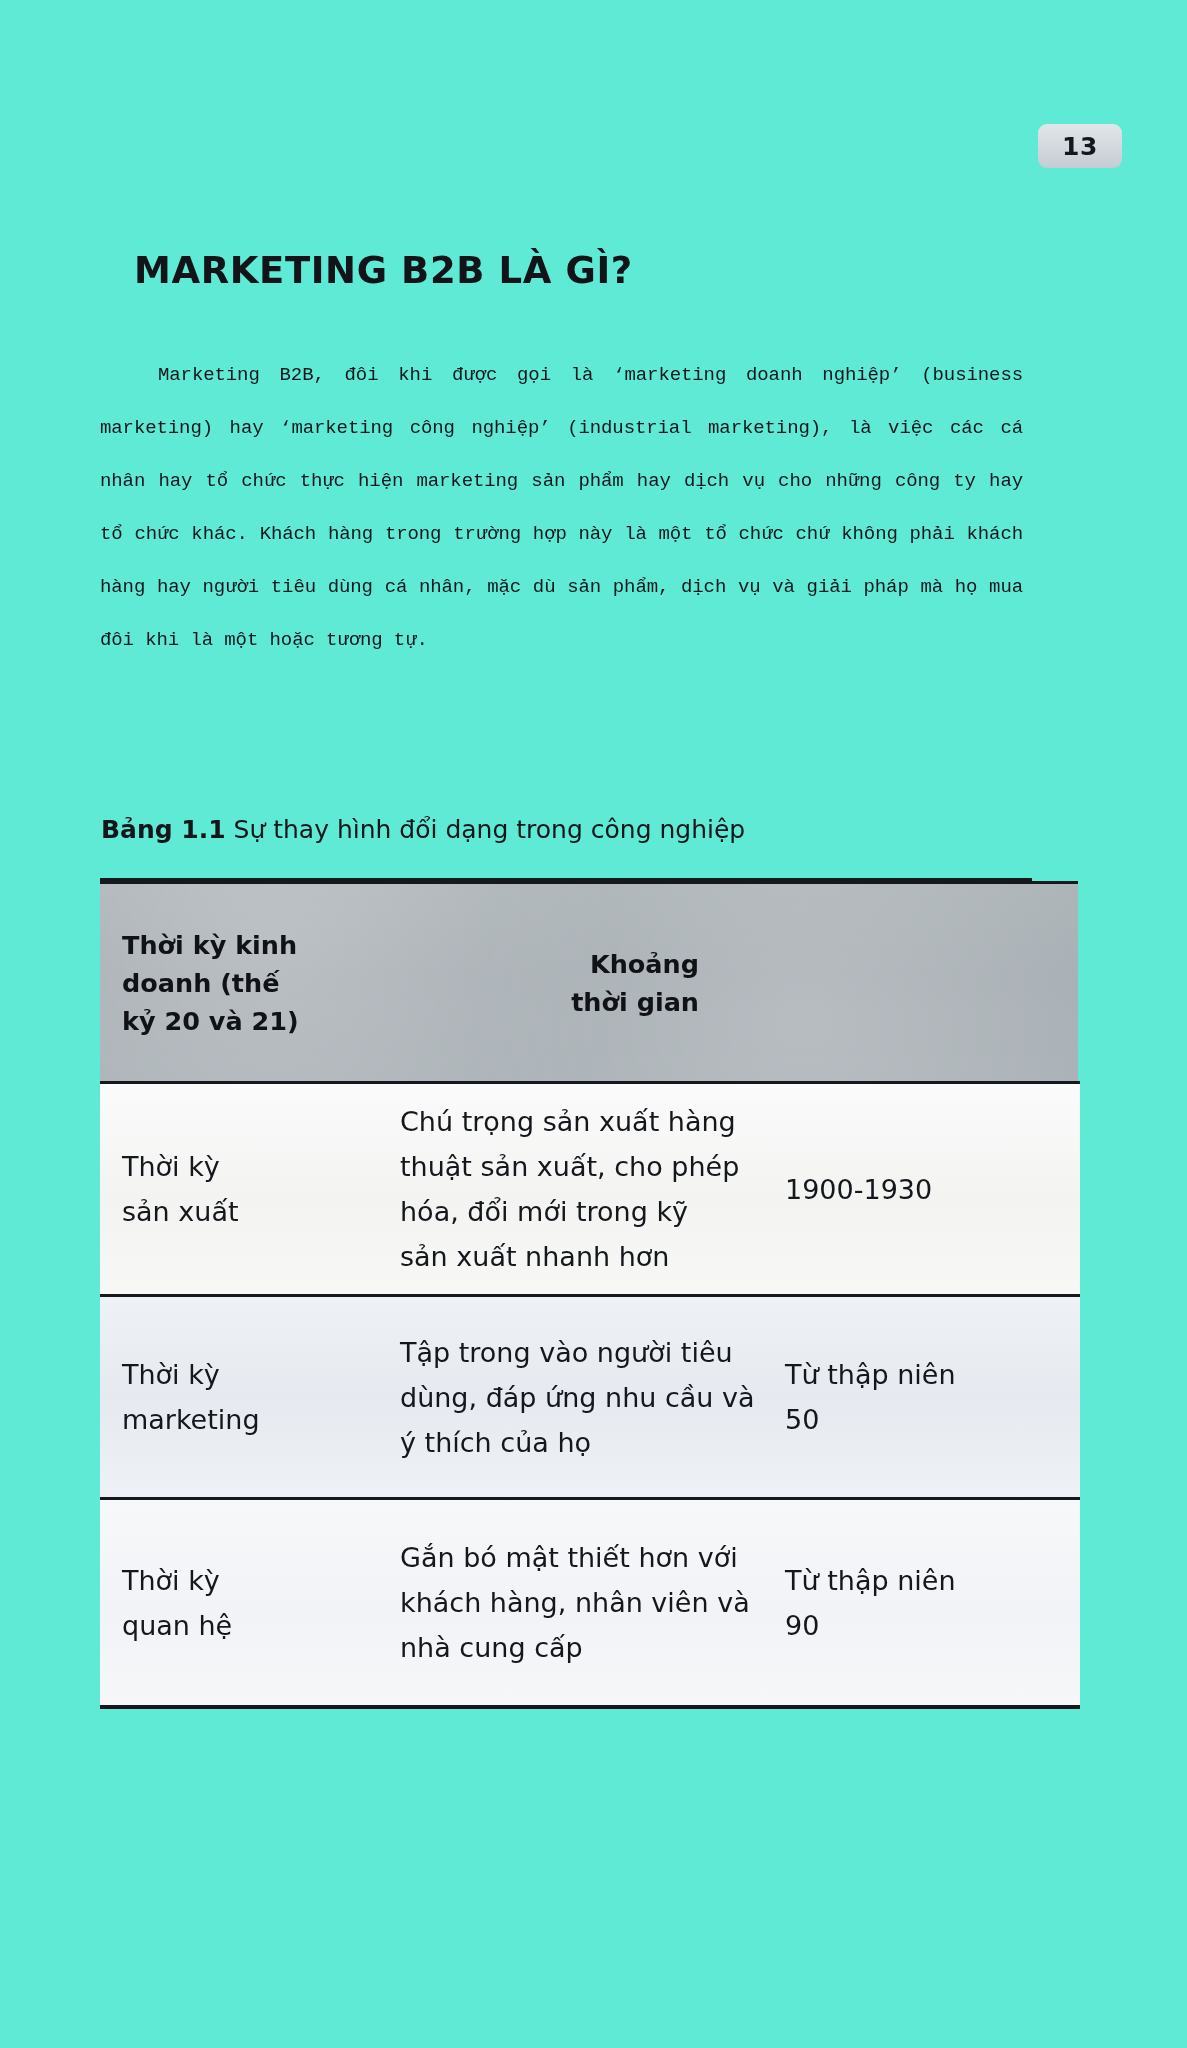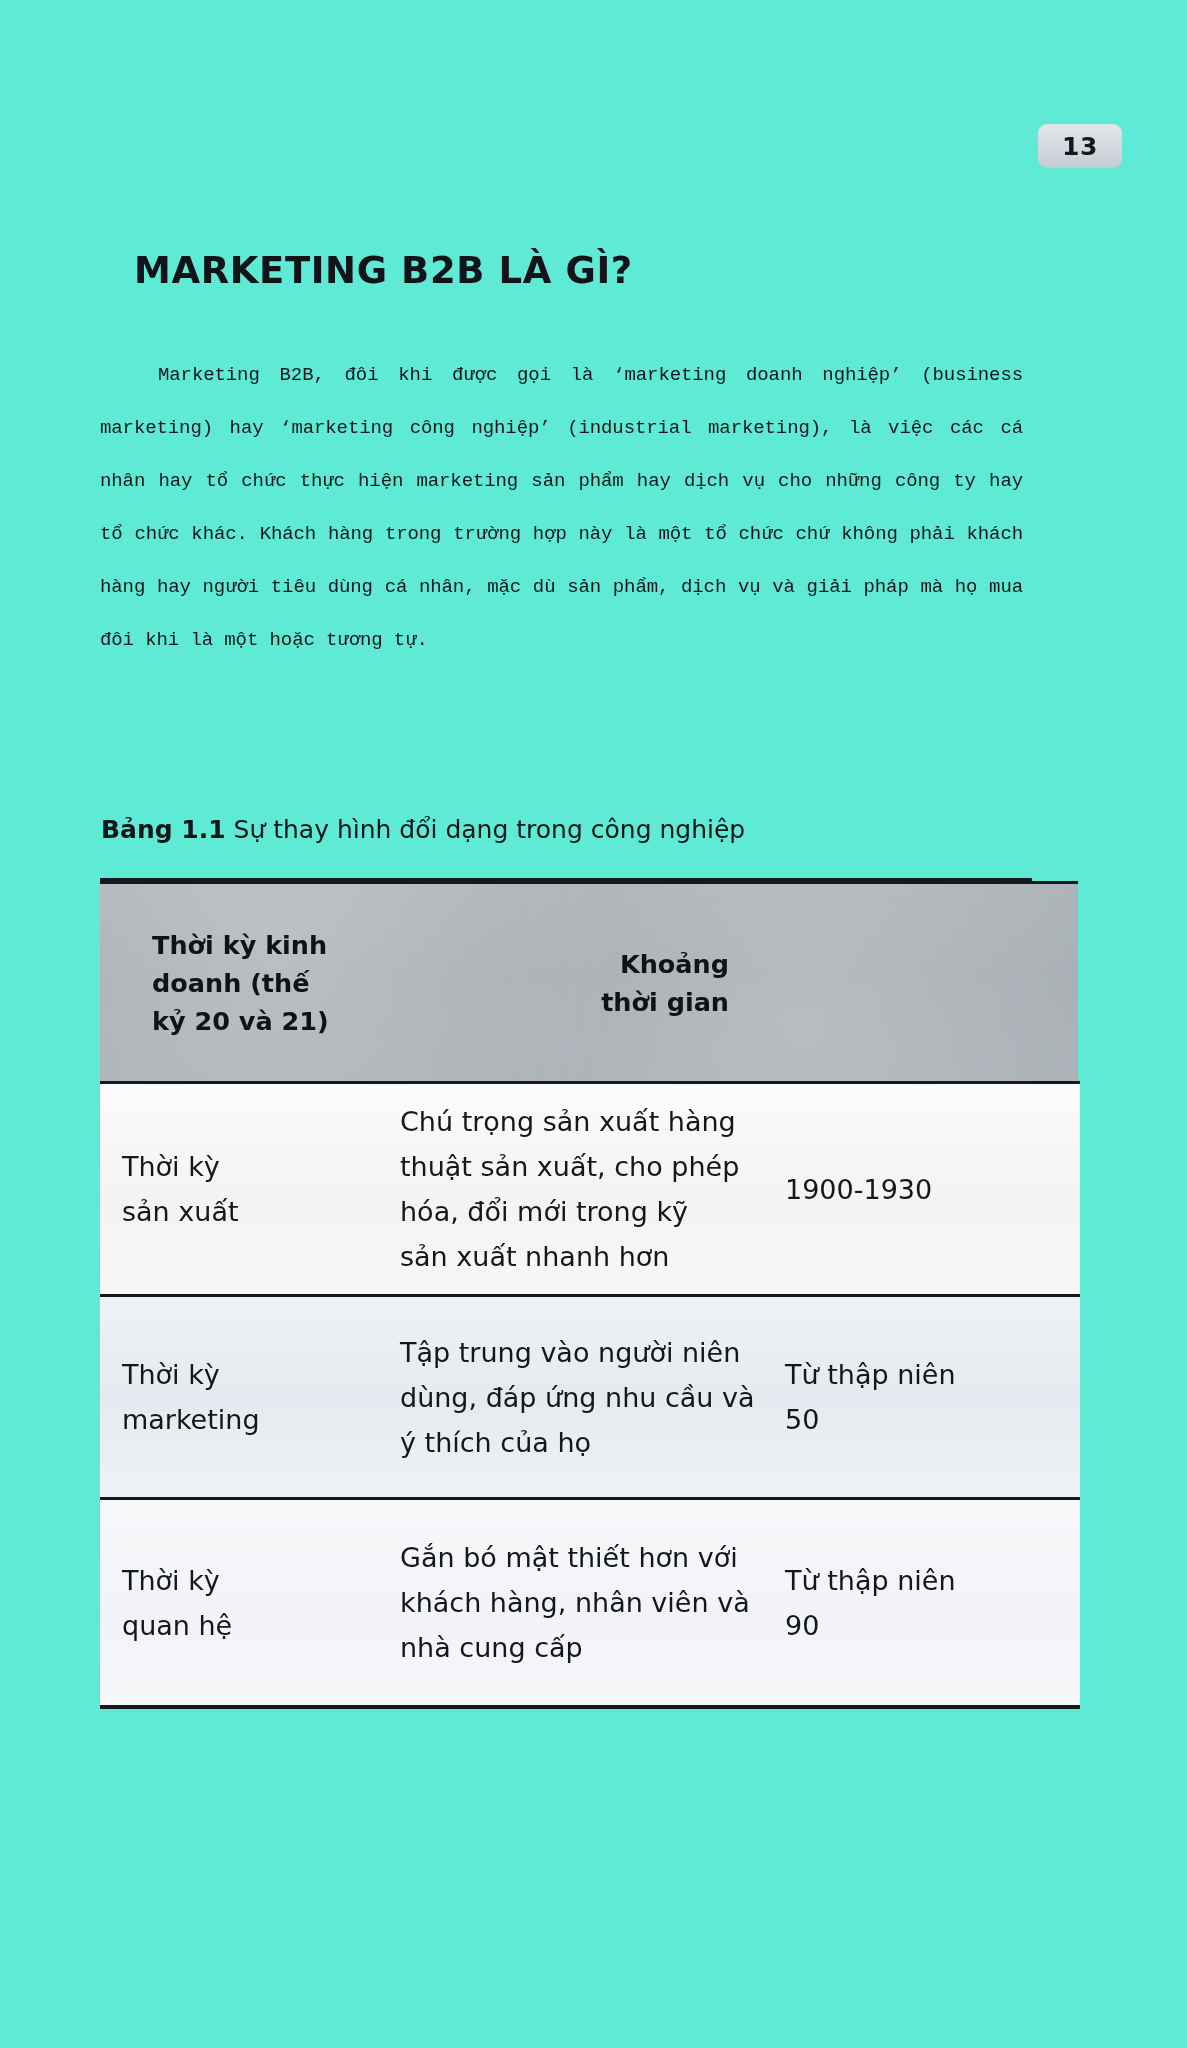--- a/index.html
+++ b/index.html
@@ -122,21 +122,21 @@
   .th {
     font-weight: bold;
     font-size: 25.5px;
     line-height: 38px;
     color: #101216;
     display: flex;
     flex-direction: column;
     justify-content: center;
     padding: 10px 0;
   }
-  .th-1 { width: 300px; padding-left: 22px; align-items: flex-start; text-align: left; margin-left: 30px; }
+  .th-1 { width: 300px; padding-left: 22px; align-items: flex-start; text-align: left; }
   .th-2 { width: 375px; align-items: center;    text-align: center; }
   .th-3 { width: 303px; align-items: flex-end;    text-align: center; padding-right: 4px; }
 
   .tbody-row {
     display: flex;
     width: 980px;
     align-items: center;
   }
   .row-1 {
     min-height: 210px;
@@ -214,21 +214,21 @@
     </div>
 
     <div class="rule-mid"></div>
 
     <div class="tbody-row row-2">
       <div class="td td-1">
         <span class="line">Thời kỳ</span>
         <span class="line">marketing</span>
       </div>
       <div class="td td-2">
-        <span class="line">Tập trung vào người niên</span>
+        <span class="line">Tập trong vào người tiêu</span>
         <span class="line">dùng, đáp ứng nhu cầu và</span>
         <span class="line">ý thích của họ</span>
       </div>
       <div class="td td-3">
         <span class="line">Từ thập niên</span>
         <span class="line">50</span>
       </div>
     </div>
 
     <div class="rule-mid"></div>

